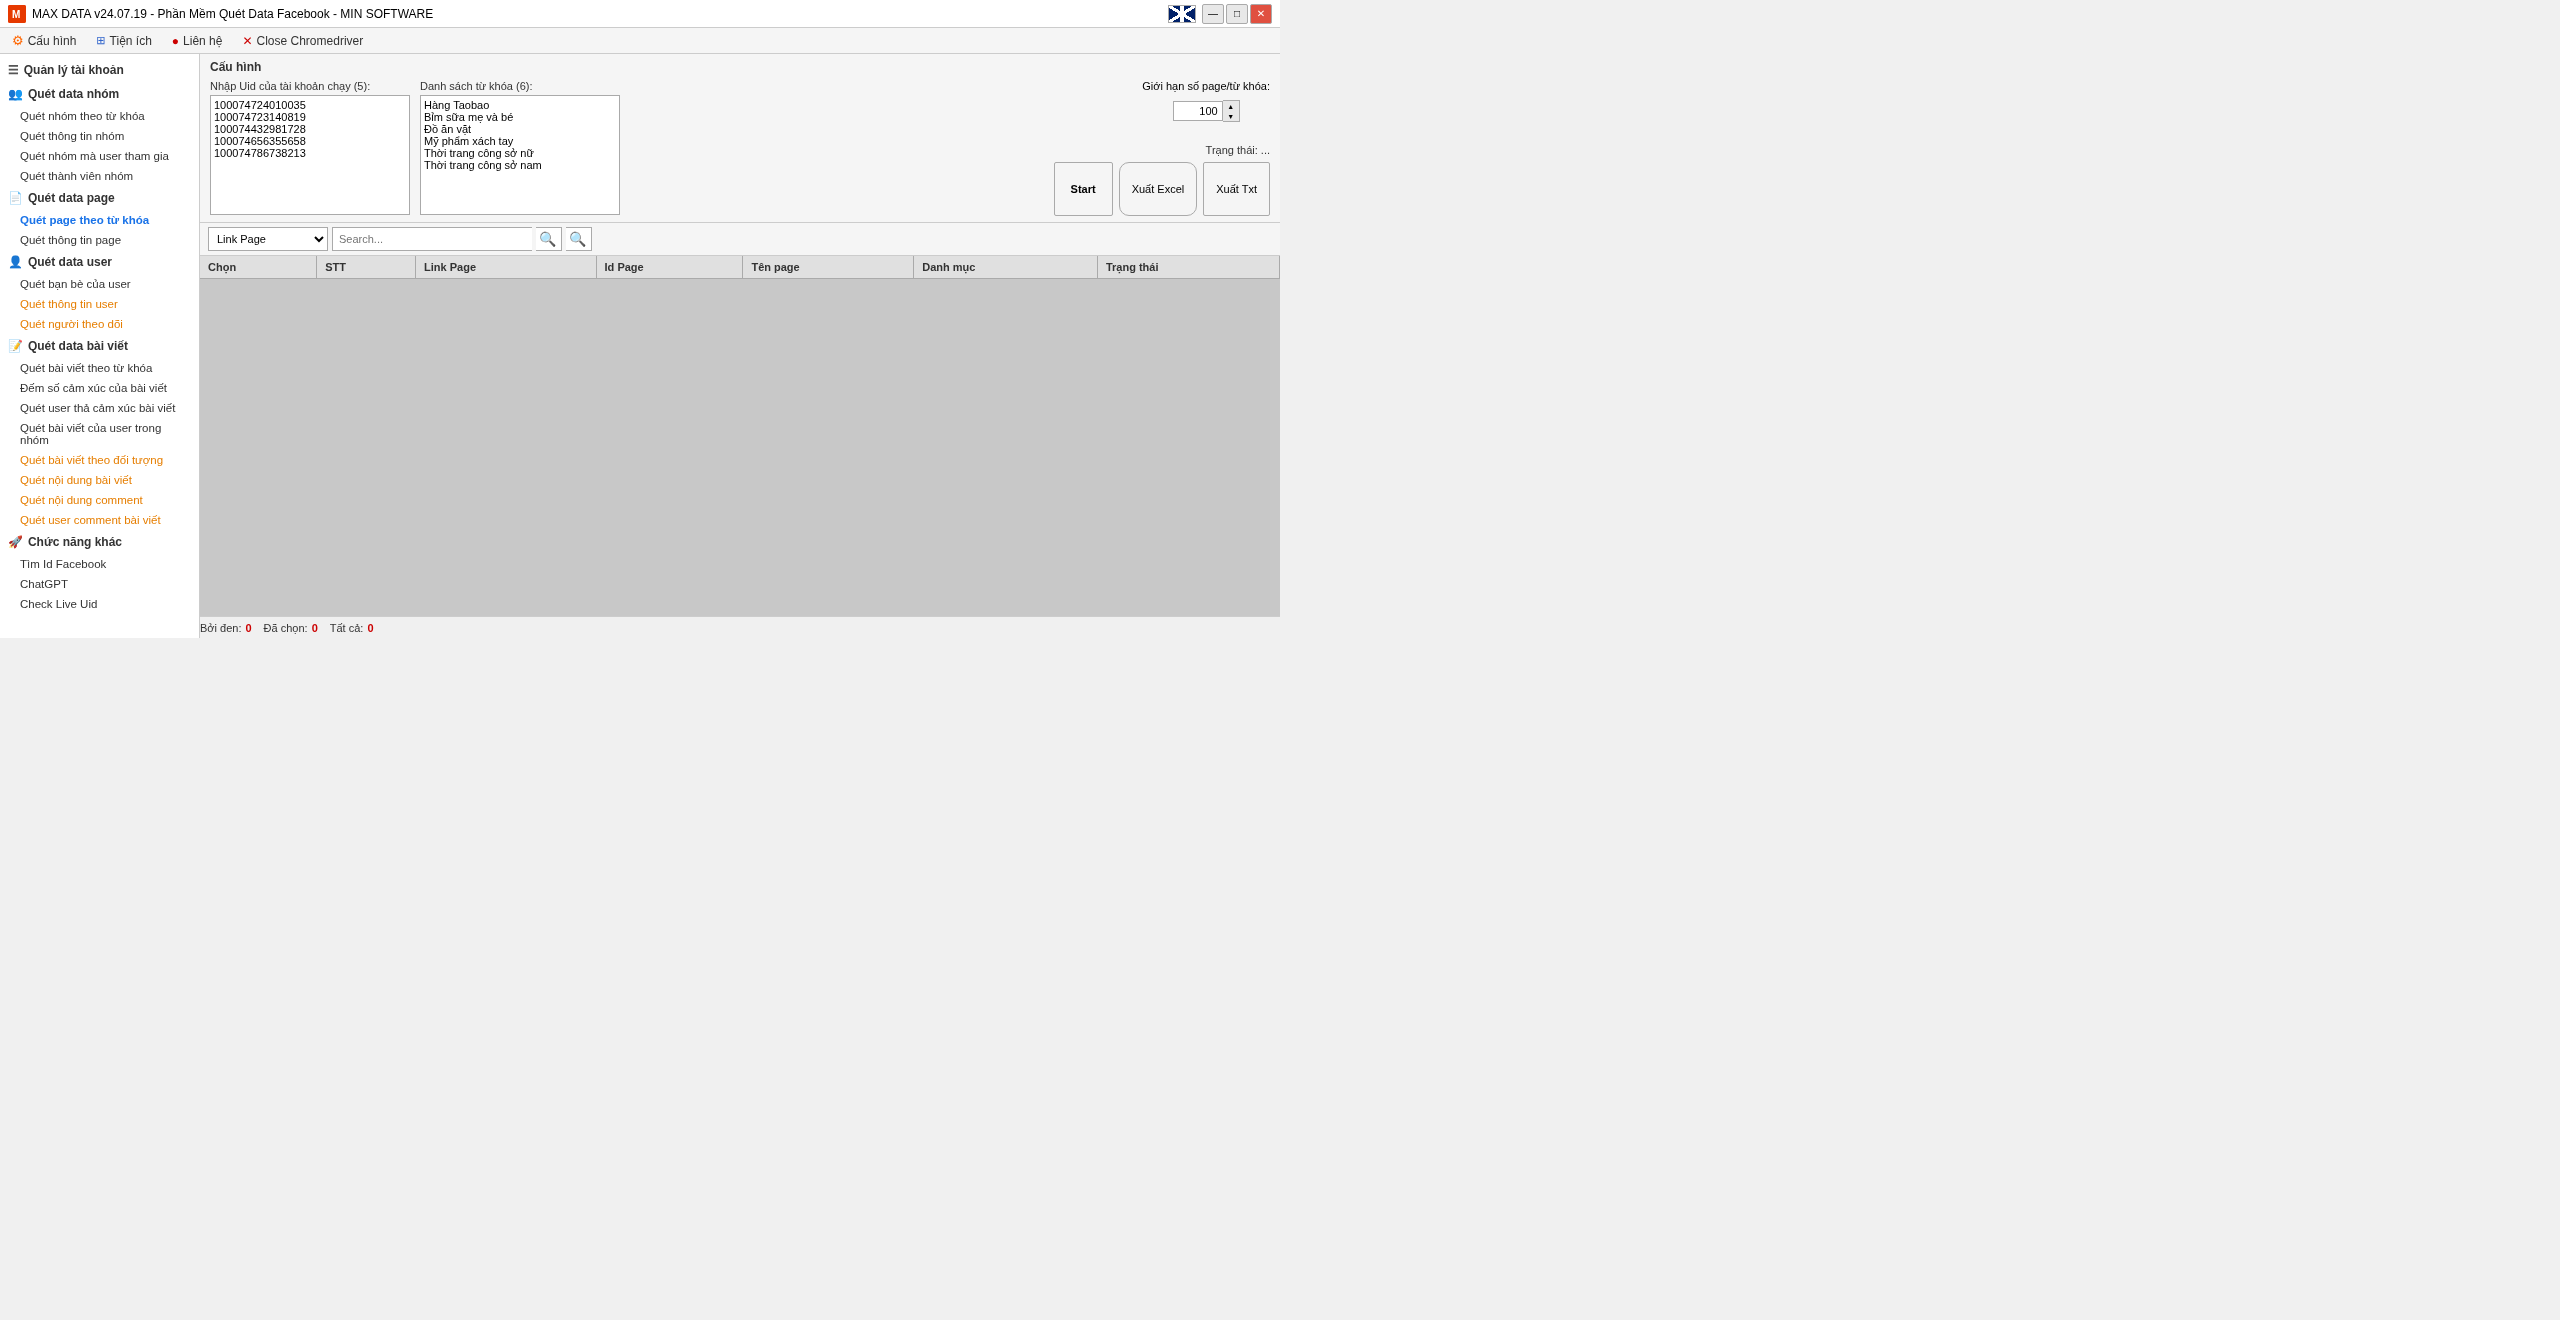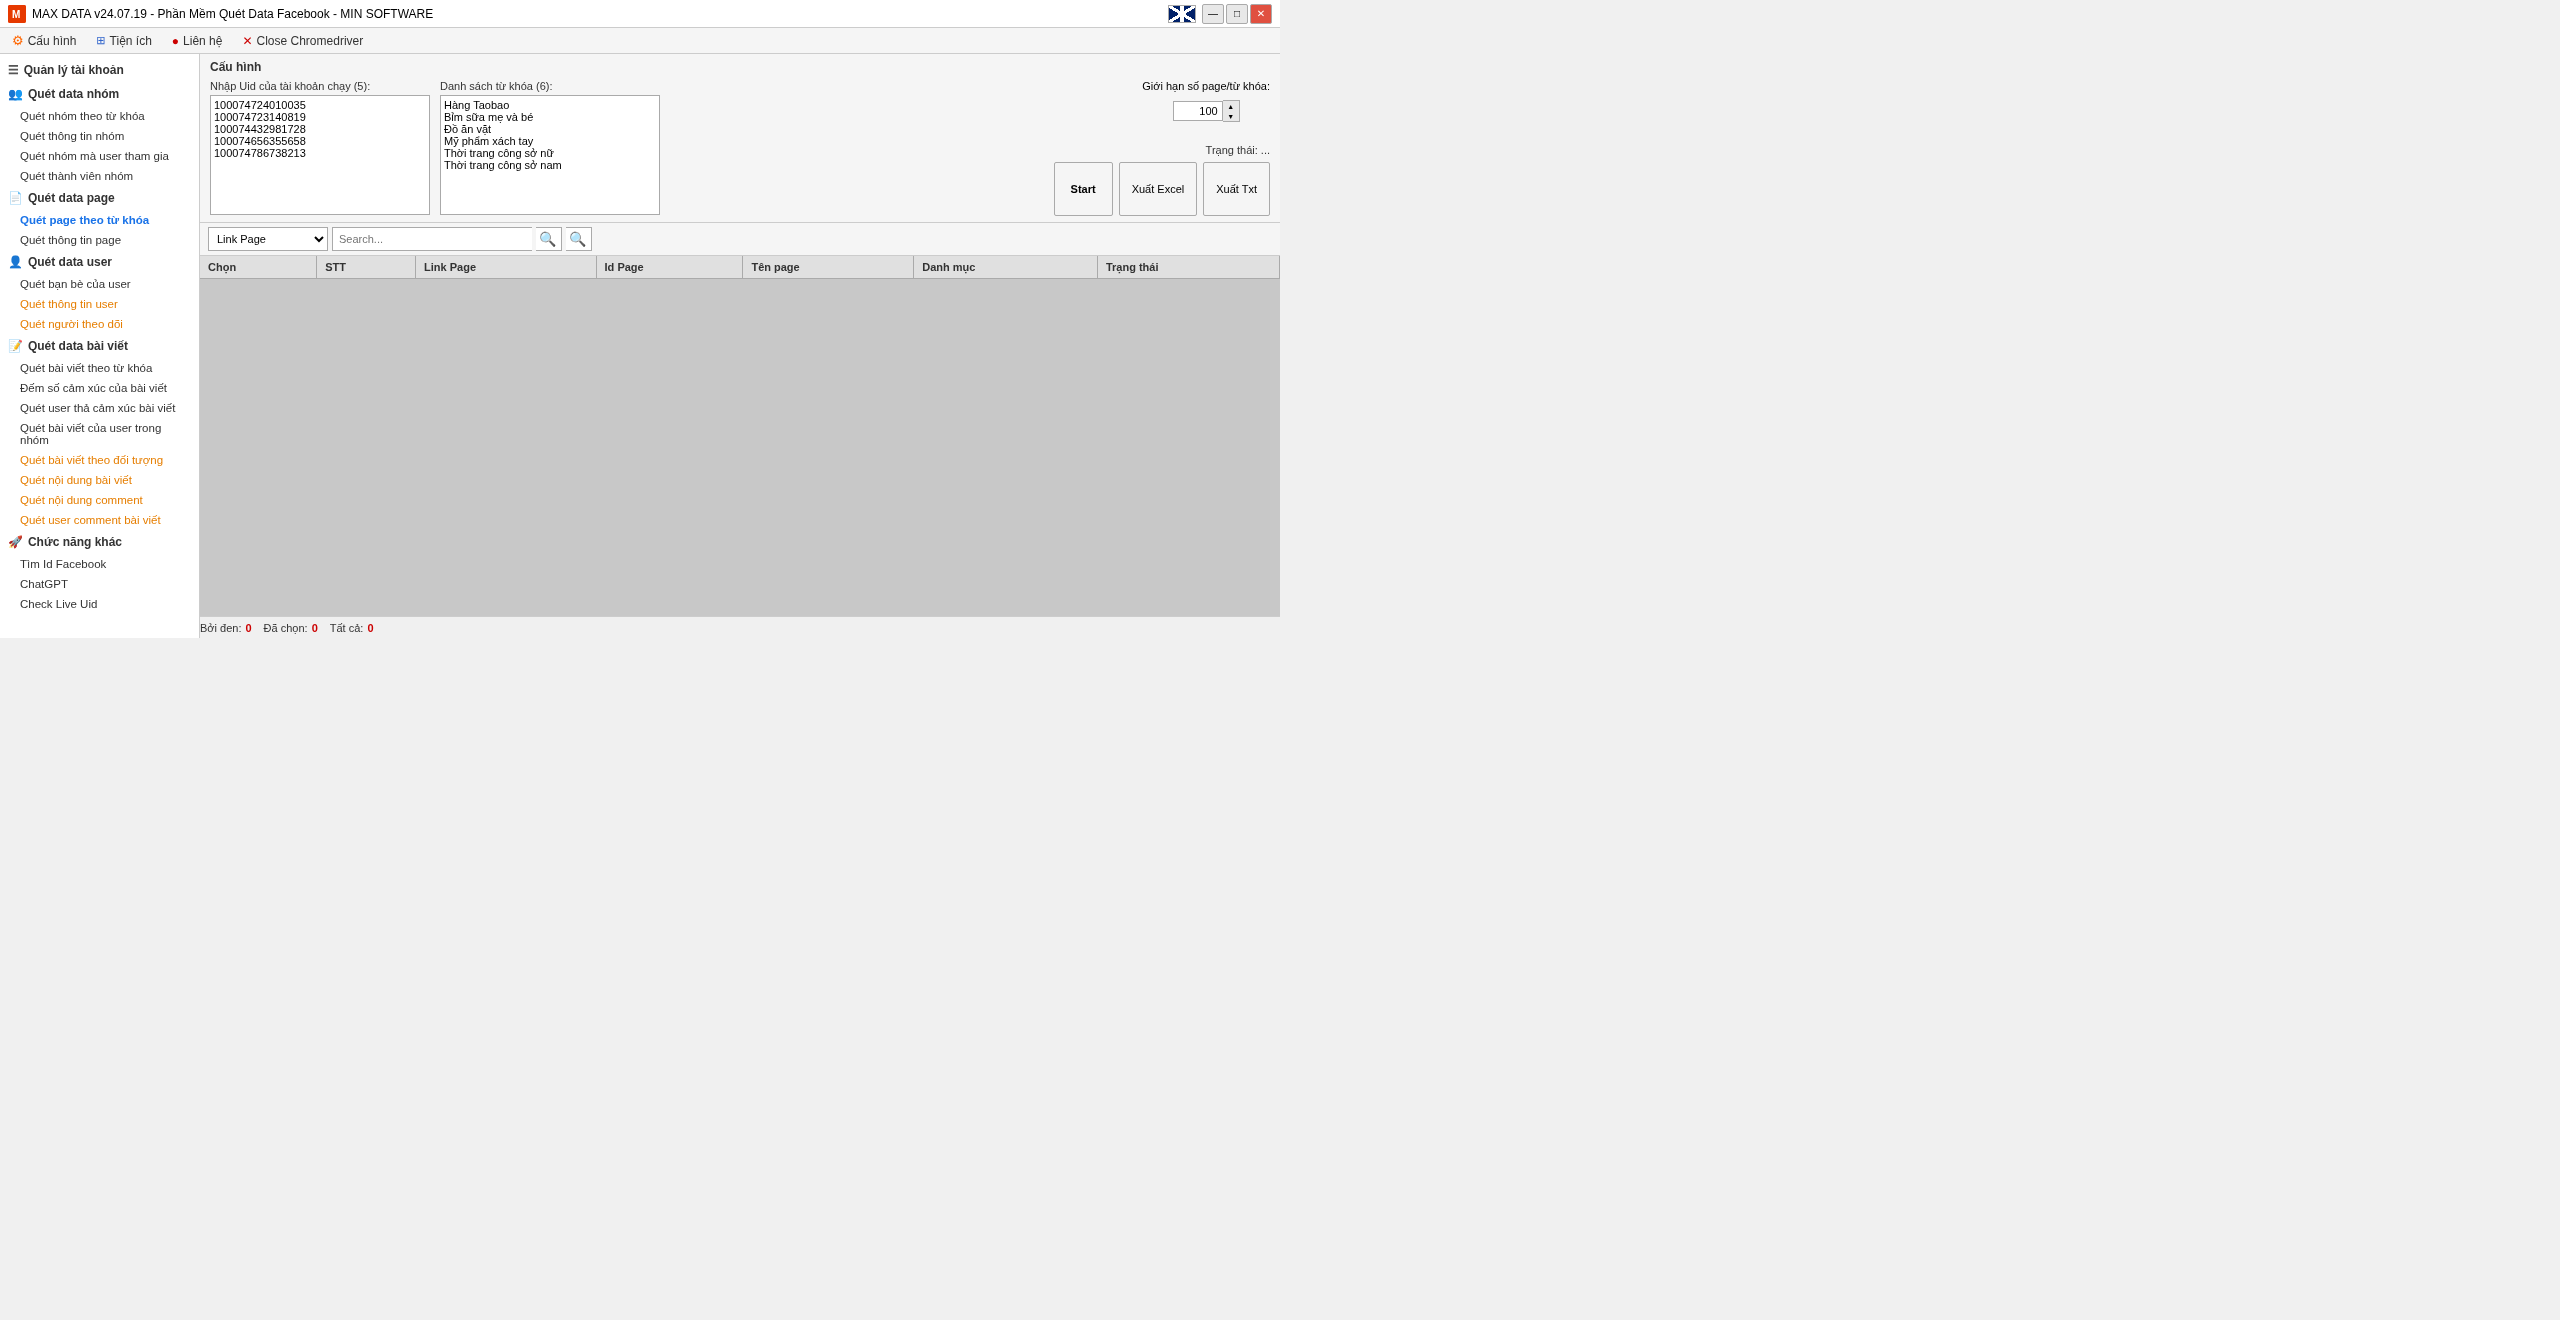--- a/index.html
+++ b/index.html
@@ -135,21 +135,21 @@
       display: flex;
       flex-direction: column;
       gap: 3px;
     }
     .config-label {
       font-size: 11px;
       color: #333;
       font-weight: 500;
     }
     .config-textarea {
-      width: 220px;
+      width: 200px;
       height: 120px;
       border: 1px solid #aaa;
       padding: 3px;
       font-size: 11px;
       font-family: inherit;
       resize: none;
       background: white;
     }
     .config-right {
       flex: 1;
@@ -216,21 +216,21 @@
       font-size: 11px;
       font-weight: 600;
       border-radius: 2px;
     }
     .btn-excel {
       background: #f5f5f5;
       border: 1px solid #aaa;
       padding: 4px 12px;
       cursor: pointer;
       font-size: 11px;
-      border-radius: 2px;
+      border-radius: 10px;
     }
     .btn-txt {
       background: #f5f5f5;
       border: 1px solid #aaa;
       padding: 20px 12px;
       cursor: pointer;
       font-size: 11px;
       border-radius: 2px;
     }
 

